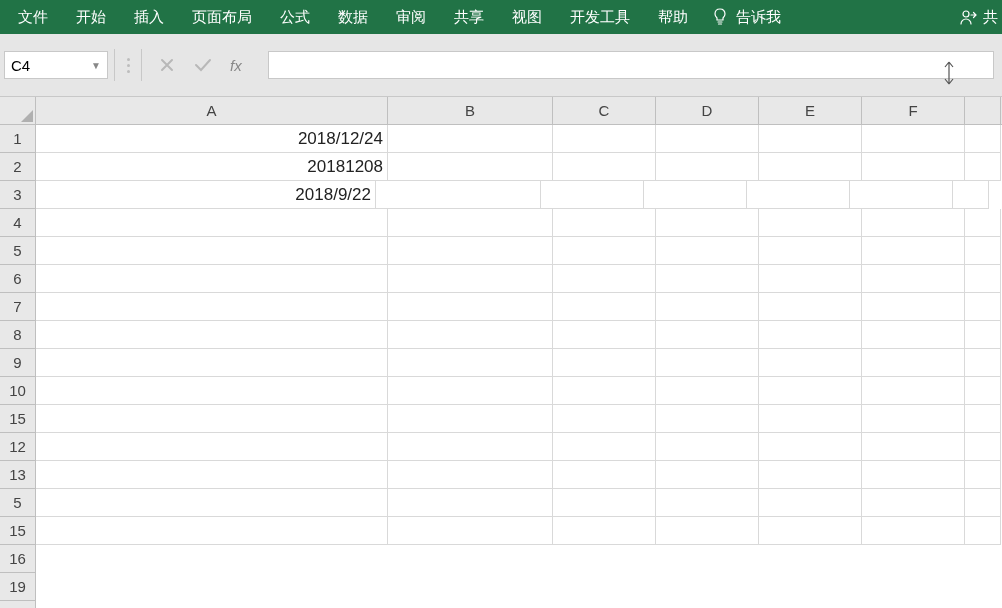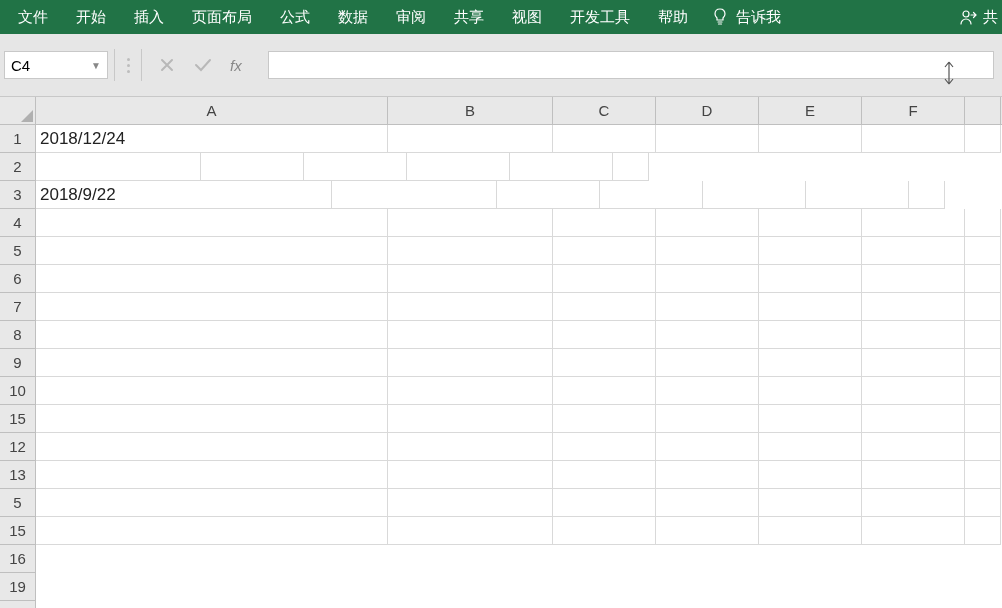--- a/index.html
+++ b/index.html
@@ -184,21 +184,21 @@
   border-right: 1px solid #d9d9d9;
   border-bottom: 1px solid #d9d9d9;
   height: 28px;
   line-height: 28px;
   padding: 0 4px;
   font-size: 17px;
   color: #222;
   overflow: hidden;
   white-space: nowrap;
 }
-.cell.right { text-align: left; }
+.cell.right { text-align: right; }
 .cell.left { text-align: left; }
 </style>
 </head>
 <body>
 
 <div class="ribbon">
   <div class="tab">文件</div>
   <div class="tab">开始</div>
   <div class="tab">插入</div>
   <div class="tab">页面布局</div>
@@ -292,29 +292,30 @@
       <div class="row">
         <div class="cell right" style="width: 352px;">2018/12/24</div>
         <div class="cell left" style="width: 165px;"></div>
         <div class="cell left" style="width: 103px;"></div>
         <div class="cell left" style="width: 103px;"></div>
         <div class="cell left" style="width: 103px;"></div>
         <div class="cell left" style="width: 103px;"></div>
         <div class="cell left" style="width: 36px;"></div>
       </div>
       <div class="row">
-        <div class="cell left" style="width: 165px;"></div>
-        <div class="cell left" style="width: 103px;"></div>
-        <div class="cell left" style="width: 103px;"></div>
-        <div class="cell left" style="width: 103px;"></div>
-        <div class="cell left" style="width: 103px;"></div>
-        <div class="cell left" style="width: 36px;"></div>
-      </div>
-      <div class="row">
-        <div class="cell right" style="width: 296px;">2018/9/22</div>
+        <div class="cell right" style="width: 352px;">20181208</div>
+        <div class="cell left" style="width: 165px;"></div>
+        <div class="cell left" style="width: 103px;"></div>
+        <div class="cell left" style="width: 103px;"></div>
+        <div class="cell left" style="width: 103px;"></div>
+        <div class="cell left" style="width: 103px;"></div>
+        <div class="cell left" style="width: 36px;"></div>
+      </div>
+      <div class="row">
+        <div class="cell right" style="width: 340px;">2018/9/22</div>
         <div class="cell left" style="width: 165px;"></div>
         <div class="cell left" style="width: 103px;"></div>
         <div class="cell left" style="width: 103px;"></div>
         <div class="cell left" style="width: 103px;"></div>
         <div class="cell left" style="width: 103px;"></div>
         <div class="cell left" style="width: 36px;"></div>
       </div>
       <div class="row">
         <div class="cell left" style="width: 352px;"></div>
         <div class="cell left" style="width: 165px;"></div>

